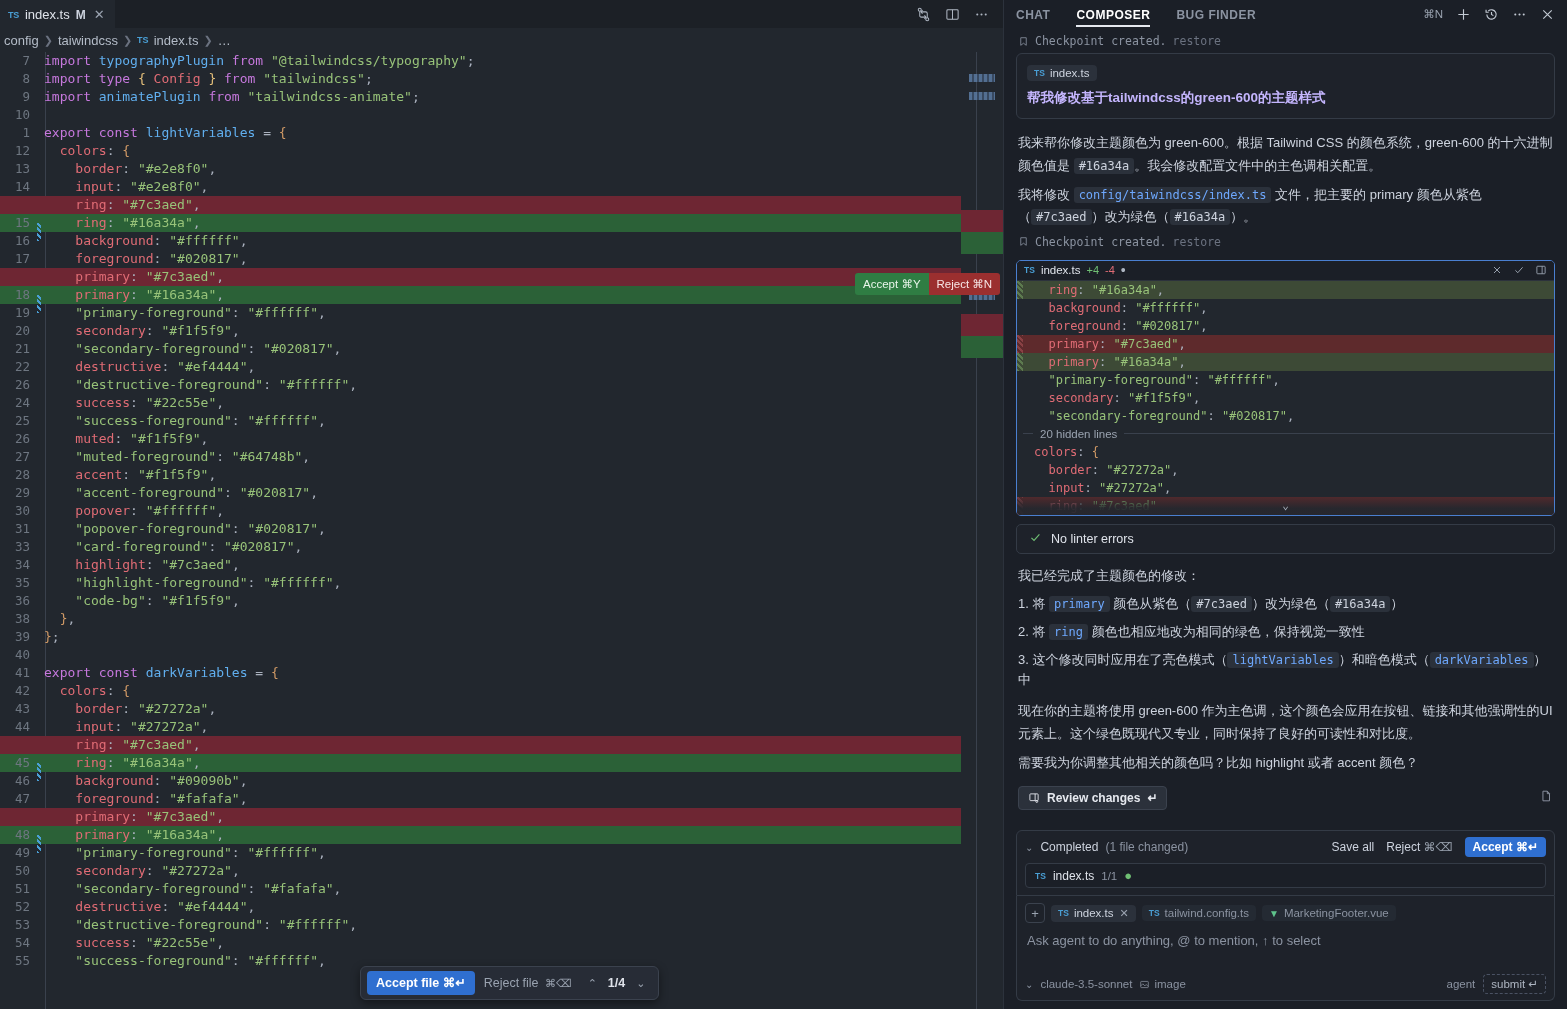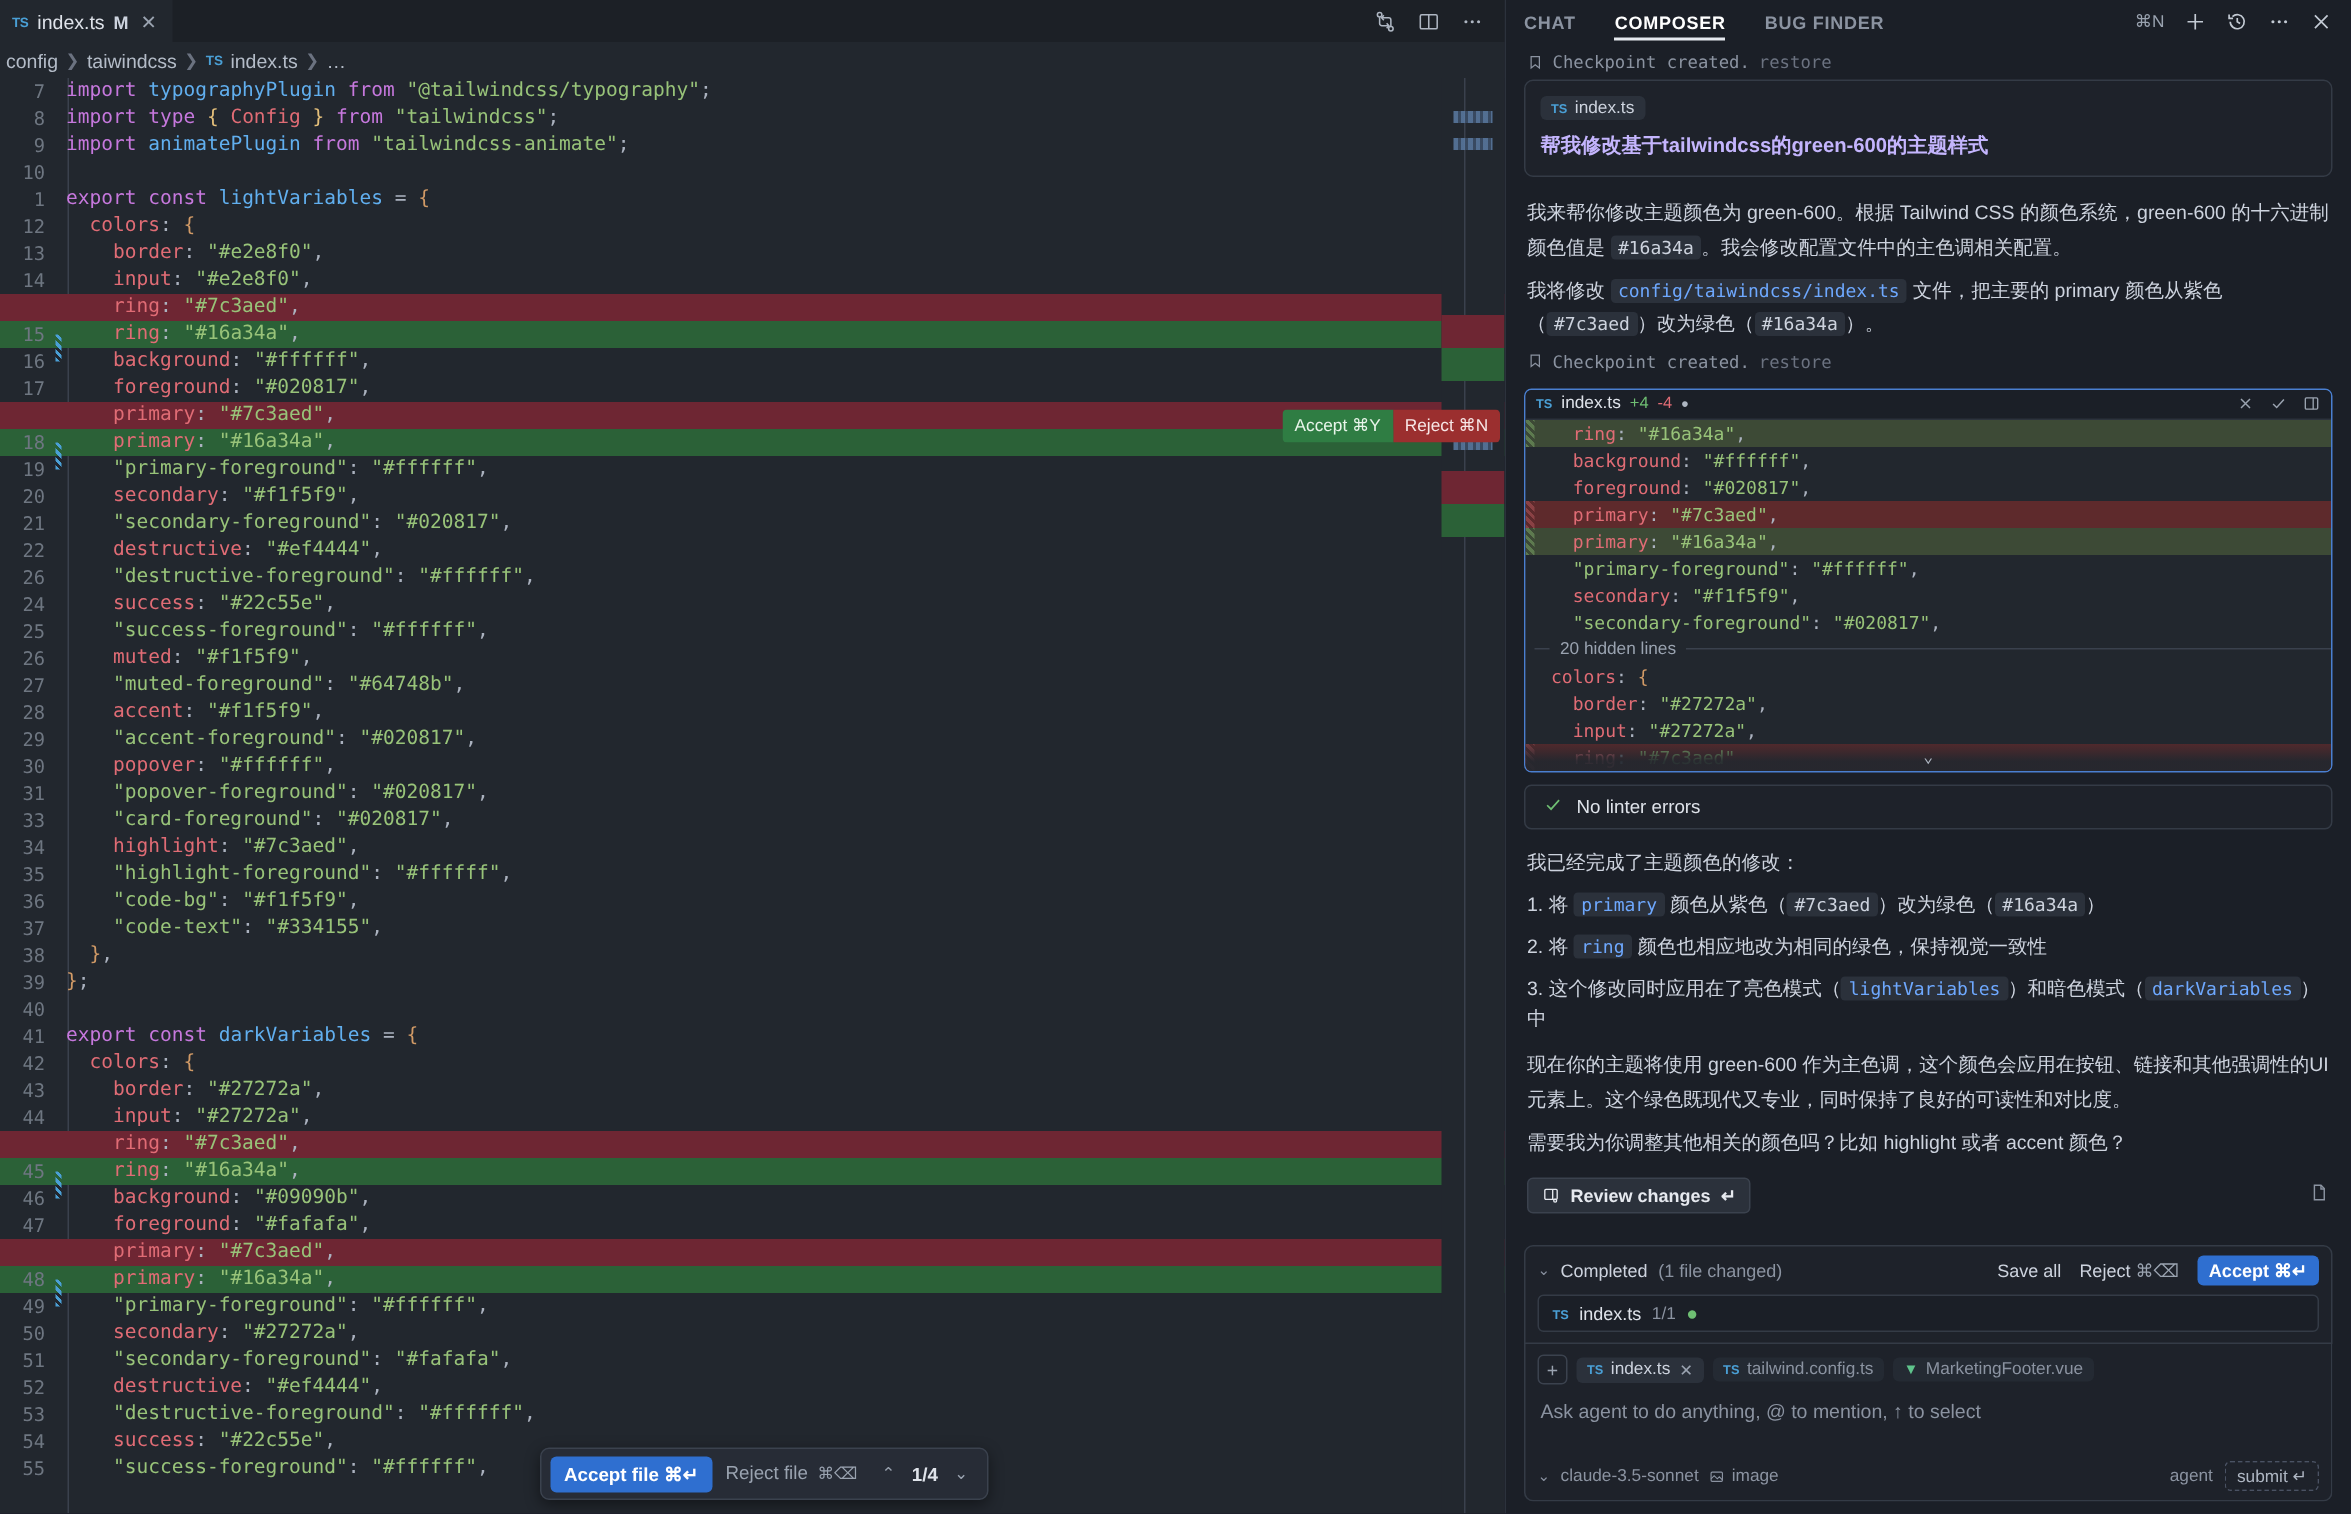--- a/index.html
+++ b/index.html
@@ -429,21 +429,20 @@
           <div class="line"><div class="gutter">26</div><div class="mark"></div><div class="code-txt">    <span class="t-prop">muted</span><span class="t-punc">:</span> <span class="t-str">"#f1f5f9"</span><span class="t-punc">,</span></div></div>
           <div class="line"><div class="gutter">27</div><div class="mark"></div><div class="code-txt">    <span class="t-str">"muted-foreground"</span><span class="t-punc">:</span> <span class="t-str">"#64748b"</span><span class="t-punc">,</span></div></div>
           <div class="line"><div class="gutter">28</div><div class="mark"></div><div class="code-txt">    <span class="t-prop">accent</span><span class="t-punc">:</span> <span class="t-str">"#f1f5f9"</span><span class="t-punc">,</span></div></div>
           <div class="line"><div class="gutter">29</div><div class="mark"></div><div class="code-txt">    <span class="t-str">"accent-foreground"</span><span class="t-punc">:</span> <span class="t-str">"#020817"</span><span class="t-punc">,</span></div></div>
           <div class="line"><div class="gutter">30</div><div class="mark"></div><div class="code-txt">    <span class="t-prop">popover</span><span class="t-punc">:</span> <span class="t-str">"#ffffff"</span><span class="t-punc">,</span></div></div>
           <div class="line"><div class="gutter">31</div><div class="mark"></div><div class="code-txt">    <span class="t-str">"popover-foreground"</span><span class="t-punc">:</span> <span class="t-str">"#020817"</span><span class="t-punc">,</span></div></div>
           <div class="line"><div class="gutter">33</div><div class="mark"></div><div class="code-txt">    <span class="t-str">"card-foreground"</span><span class="t-punc">:</span> <span class="t-str">"#020817"</span><span class="t-punc">,</span></div></div>
           <div class="line"><div class="gutter">34</div><div class="mark"></div><div class="code-txt">    <span class="t-prop">highlight</span><span class="t-punc">:</span> <span class="t-str">"#7c3aed"</span><span class="t-punc">,</span></div></div>
           <div class="line"><div class="gutter">35</div><div class="mark"></div><div class="code-txt">    <span class="t-str">"highlight-foreground"</span><span class="t-punc">:</span> <span class="t-str">"#ffffff"</span><span class="t-punc">,</span></div></div>
           <div class="line"><div class="gutter">36</div><div class="mark"></div><div class="code-txt">    <span class="t-str">"code-bg"</span><span class="t-punc">:</span> <span class="t-str">"#f1f5f9"</span><span class="t-punc">,</span></div></div>
-          <div class="line"><div class="gutter">37</div><div class="mark"></div><div class="code-txt">    <span class="t-str">"code-text"</span><span class="t-punc">:</span> <span class="t-str">"#334155"</span><span class="t-punc">,</span></div></div>
           <div class="line"><div class="gutter">38</div><div class="mark"></div><div class="code-txt">  <span class="t-brace">}</span><span class="t-punc">,</span></div></div>
           <div class="line"><div class="gutter">39</div><div class="mark"></div><div class="code-txt"><span class="t-brace">}</span><span class="t-punc">;</span></div></div>
           <div class="line"><div class="gutter">40</div><div class="mark"></div><div class="code-txt"></div></div>
           <div class="line"><div class="gutter">41</div><div class="mark"></div><div class="code-txt"><span class="t-kw">export</span> <span class="t-kw">const</span> <span class="t-var">darkVariables</span> <span class="t-punc">=</span> <span class="t-brace">{</span></div></div>
           <div class="line"><div class="gutter">42</div><div class="mark"></div><div class="code-txt">  <span class="t-prop">colors</span><span class="t-punc">:</span> <span class="t-brace">{</span></div></div>
           <div class="line"><div class="gutter">43</div><div class="mark"></div><div class="code-txt">    <span class="t-prop">border</span><span class="t-punc">:</span> <span class="t-str">"#27272a"</span><span class="t-punc">,</span></div></div>
           <div class="line"><div class="gutter">44</div><div class="mark"></div><div class="code-txt">    <span class="t-prop">input</span><span class="t-punc">:</span> <span class="t-str">"#27272a"</span><span class="t-punc">,</span></div></div>
           <div class="line del"><div class="gutter"></div><div class="mark"></div><div class="code-txt">    <span class="t-prop">ring</span><span class="t-punc">:</span> <span class="t-str">"#7c3aed"</span><span class="t-punc">,</span></div></div>
           <div class="line add"><div class="gutter">45</div><div class="mark modified"></div><div class="code-txt">    <span class="t-prop">ring</span><span class="t-punc">:</span> <span class="t-str">"#16a34a"</span><span class="t-punc">,</span></div></div>
           <div class="line"><div class="gutter">46</div><div class="mark"></div><div class="code-txt">    <span class="t-prop">background</span><span class="t-punc">:</span> <span class="t-str">"#09090b"</span><span class="t-punc">,</span></div></div>

